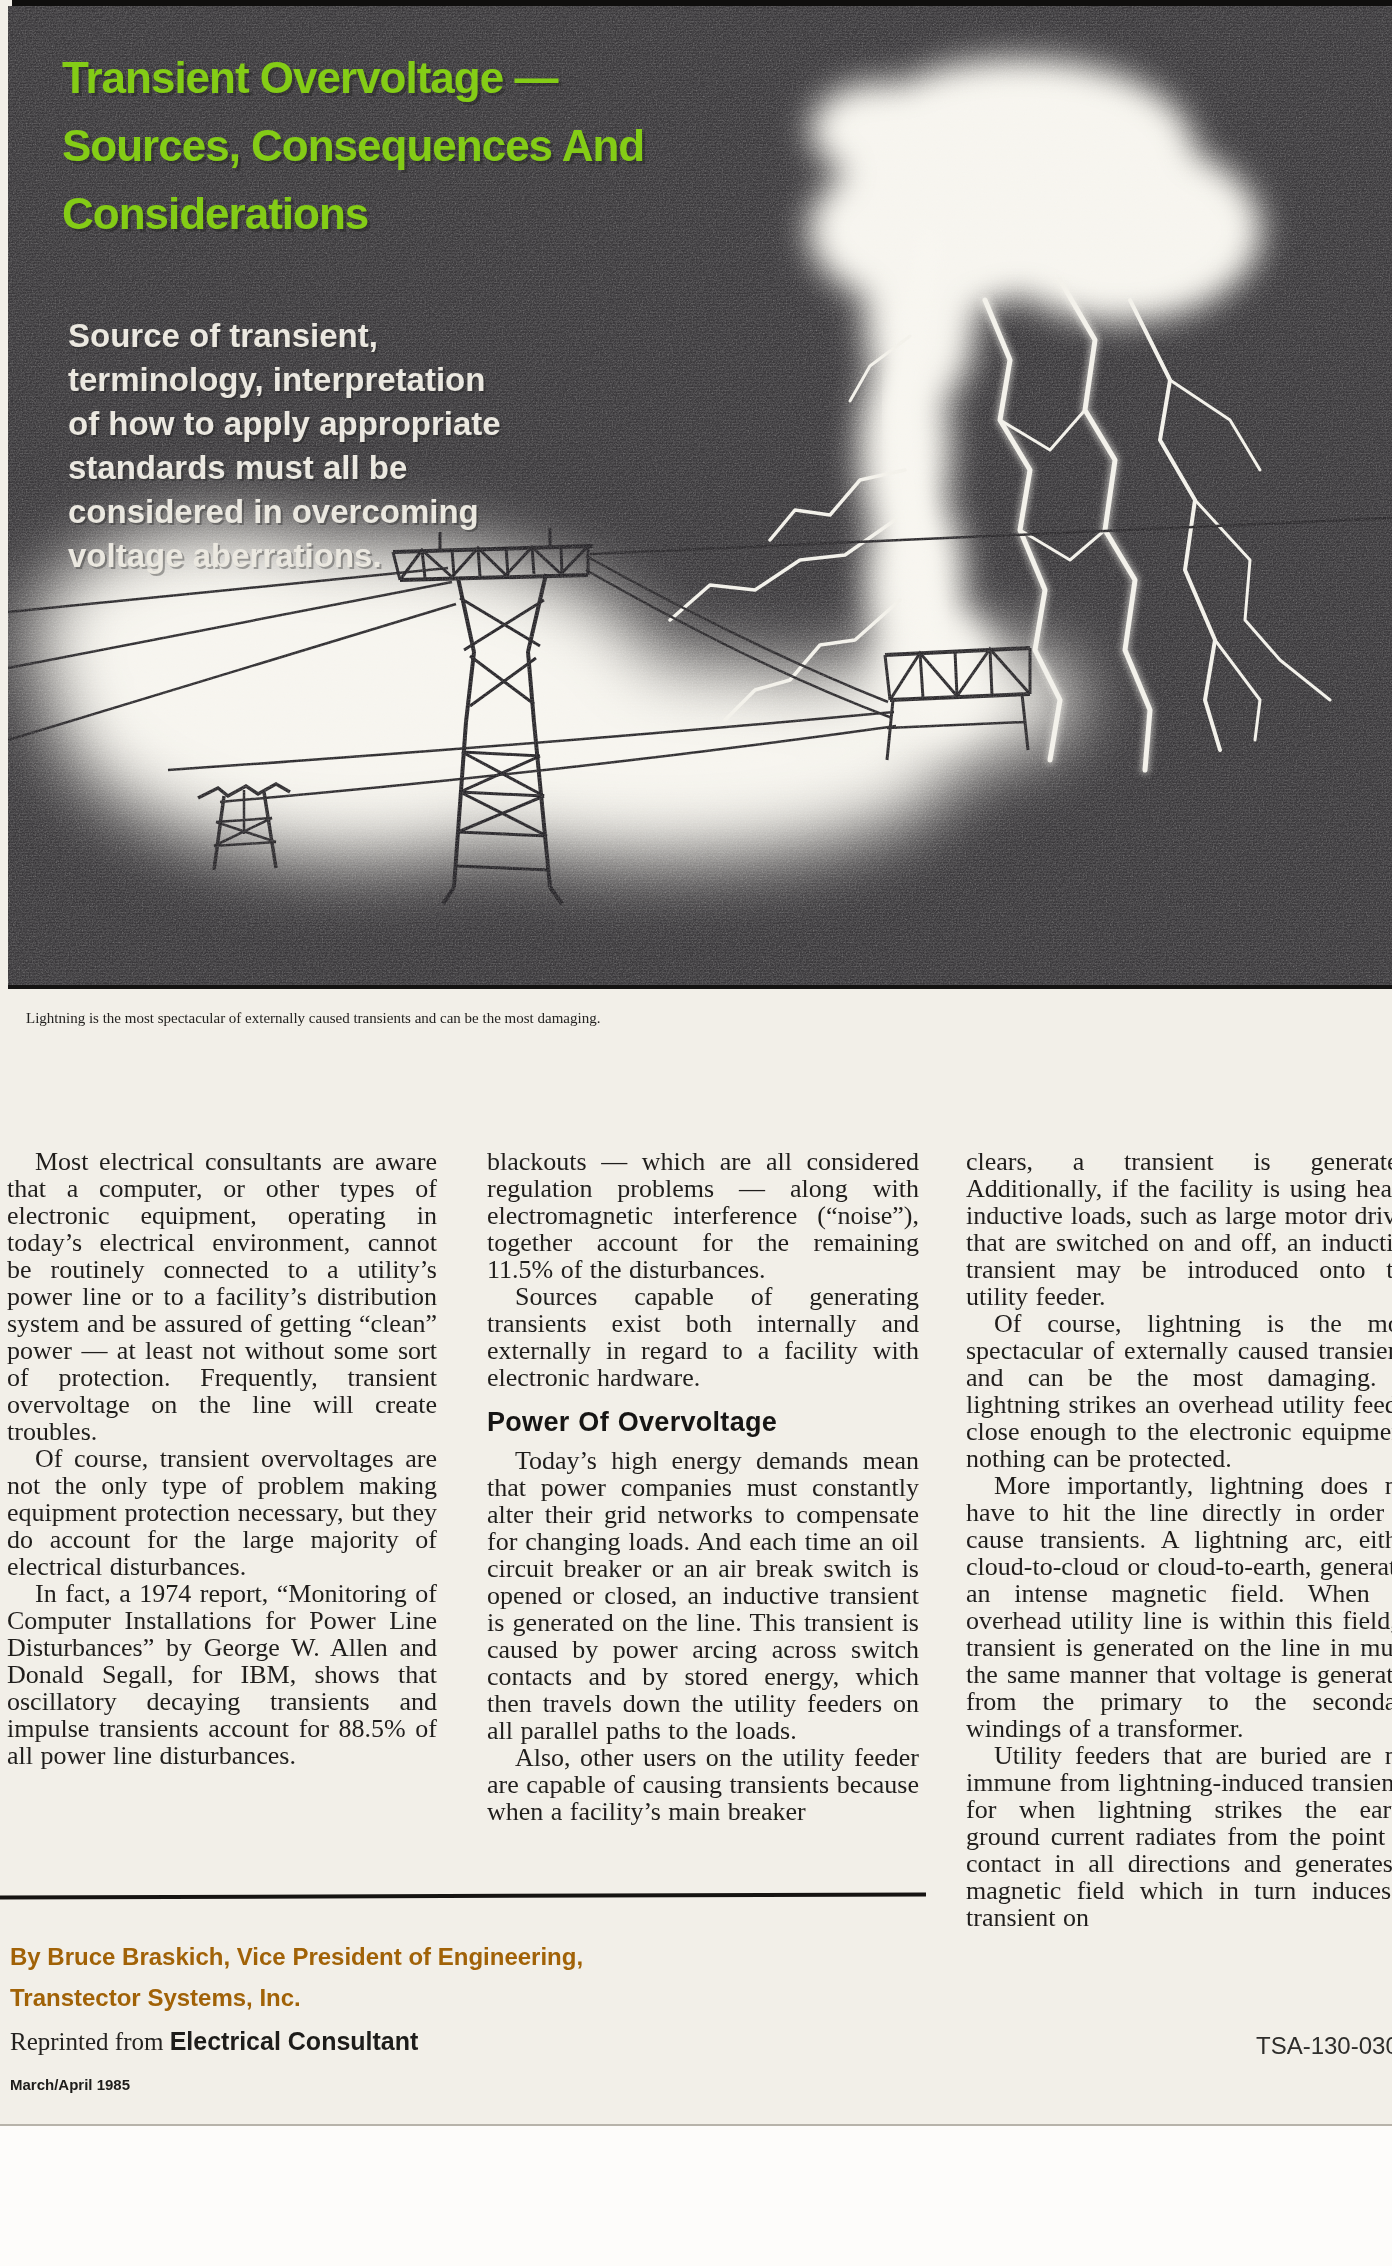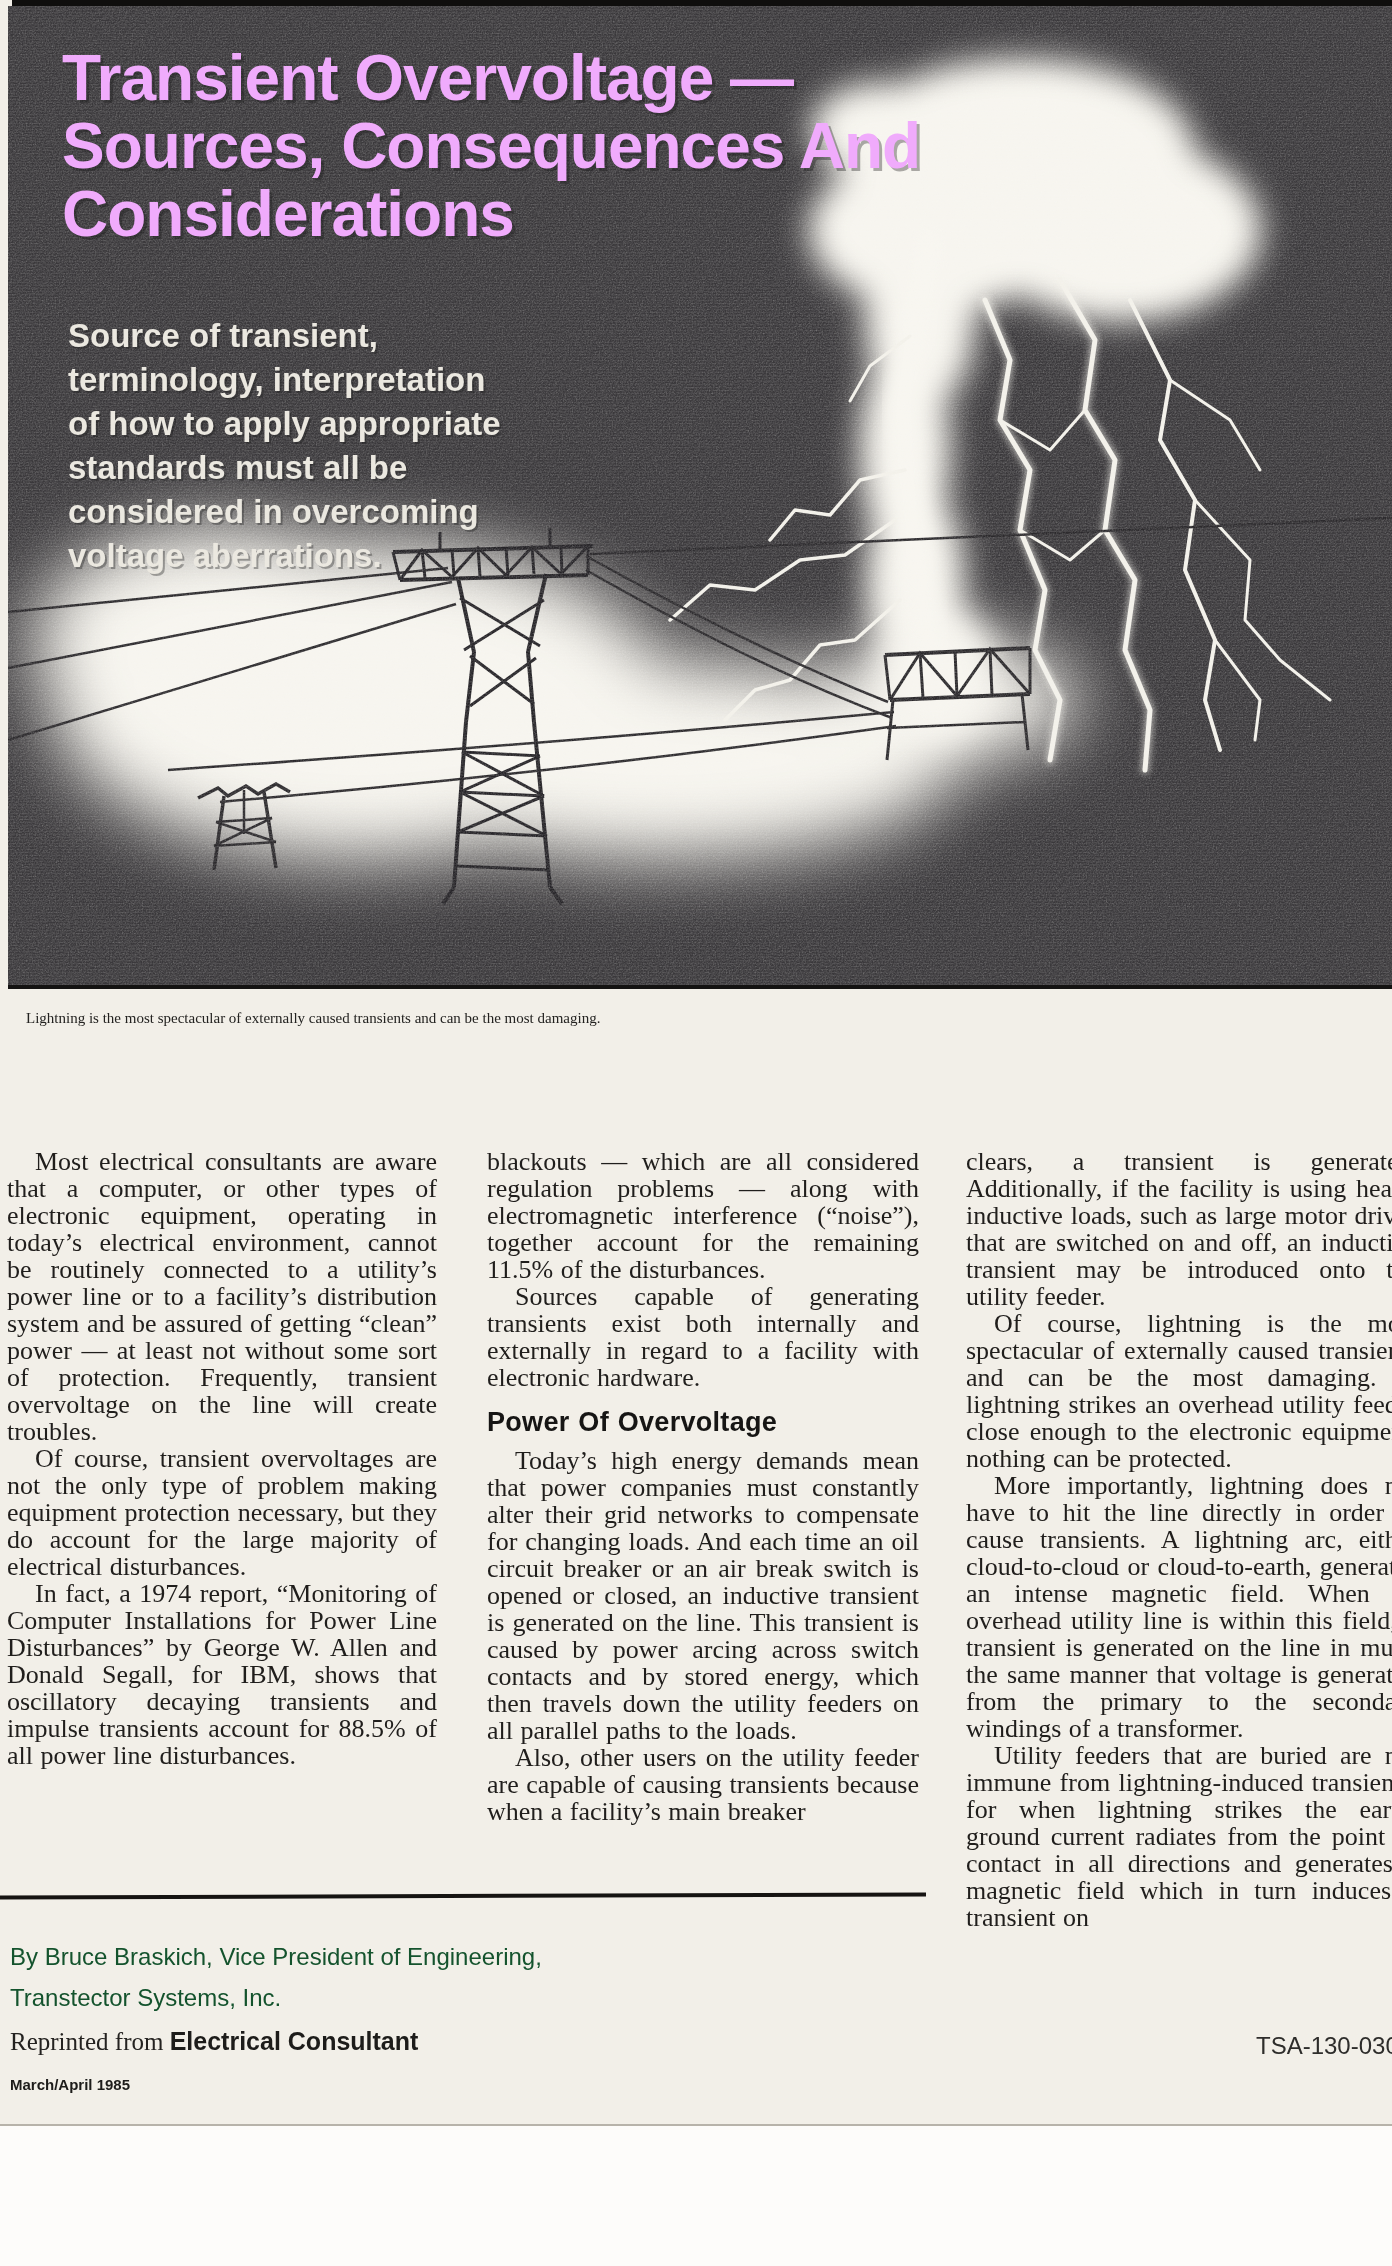--- a/index.html
+++ b/index.html
@@ -10,21 +10,21 @@
 
   .photo{position:absolute;left:8px;top:6px;width:1384px;height:979px;
          background:#3a383b;border-bottom:4px solid #141312;overflow:hidden;}
   .photo svg{position:absolute;left:0;top:0;}
   .texture{position:absolute;left:0;top:0;width:100%;height:100%;
            background:repeating-linear-gradient(180deg,rgba(255,255,255,0.045) 0 1px,transparent 1px 3px);
            pointer-events:none;}
 
   .title{position:absolute;left:54px;top:38px;margin:0;z-index:3;
          font-family:"Liberation Sans","DejaVu Sans",sans-serif;font-weight:bold;
-         font-size:64px;line-height:68px;letter-spacing:-1px;color:#f0abfc;
+         font-size:44px;line-height:68px;letter-spacing:-1px;color:#84cc16;
          white-space:pre-line;text-shadow:3px 3px 0 rgba(22,22,22,0.35);}
   .subtitle{position:absolute;left:60px;top:308px;margin:0;z-index:3;
          font-family:"Liberation Sans","DejaVu Sans",sans-serif;font-weight:bold;
          font-size:33px;line-height:44px;color:#ebe8e0;white-space:pre-line;
          text-shadow:2px 2px 0 rgba(22,22,22,0.35);}
 
   .caption{position:absolute;left:10px;top:994px;margin:16px;width:1370px;
            font-size:15px;color:#232220;}
 
   .col{position:absolute;top:1148px;font-size:26px;line-height:27px;
@@ -36,21 +36,21 @@
   .flush-first > p:first-child{text-indent:0;}
   .subhead{font-family:"Liberation Sans","DejaVu Sans",sans-serif;font-weight:bold;
            font-size:27px;line-height:30px;margin:16px 0 10px;color:#161514;
            text-align:left;letter-spacing:0.3px;}
 
   .rule{position:absolute;left:0;top:1894px;width:926px;height:4px;background:#161412;
         transform:rotate(-0.2deg);}
 
   .footer{position:absolute;left:10px;top:1936px;}
   .byline{margin:0;font-family:"Liberation Sans","DejaVu Sans",sans-serif;
-          font-size:24px;line-height:41px;color:#14532d;}
+          font-size:24px;line-height:41px;color:#a16207;font-weight:bold;}
   .reprint{margin:6px 0 12px;font-size:25px;line-height:34px;color:#242220;}
   .reprint .src{font-family:"Liberation Sans","DejaVu Sans",sans-serif;font-weight:bold;color:#1d1c1a;}
   .reprint-date{margin:2px 0 0;font-family:"Liberation Sans","DejaVu Sans",sans-serif;
           font-weight:bold;font-size:15px;line-height:28px;color:#1d1c1a;}
 
   .tsa{position:absolute;left:1256px;top:2032px;white-space:nowrap;
        font-family:"Liberation Sans","DejaVu Sans",sans-serif;font-size:24px;color:#2e2d2b;}
 
   .faint-line{position:absolute;left:0;top:2124px;width:1392px;height:2px;background:#b7b3aa;}
   .bottom-band{position:absolute;left:0;top:2126px;width:1392px;height:140px;background:#fdfcfa;}

